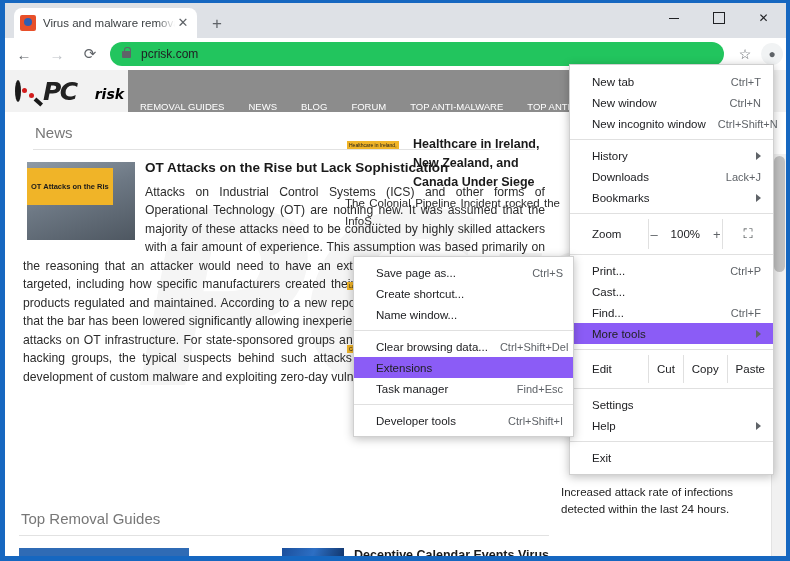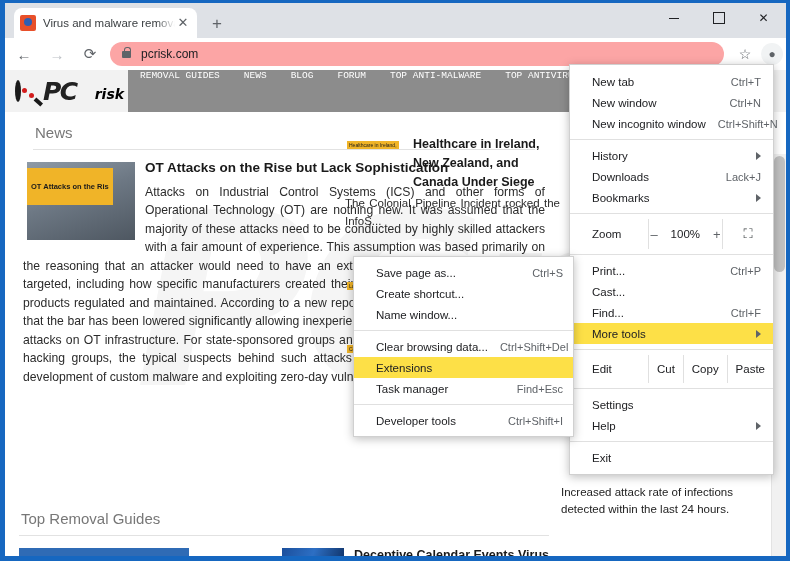--- a/index.html
+++ b/index.html
@@ -86,21 +86,21 @@
   .navbtn {
     width: 28px; height: 28px; margin-left: 5px;
     display: flex; align-items: center; justify-content: center;
     font-size: 15px; color: #5f6368;
     border-radius: 50%; cursor: pointer;
   }
   .navbtn.fwd { color: #bdc1c6; }
   .omnibox {
     flex: 1 1 auto; height: 24px;
     margin: 0 8px 0 6px;
-    background: #fca5a5;
+    background: #22c55e;
     border-radius: 12px;
     display: flex; align-items: center;
     padding: 0 12px;
     cursor: text;
   }
   .lock {
     width: 9px; height: 7px;
     background: #5f6368;
     border-radius: 1px;
     position: relative;
@@ -181,23 +181,22 @@
     font-family: "DejaVu Sans", sans-serif;
     font-size: 14px; font-weight: bold; font-style: italic;
     color: #000000;
     align-self: flex-end;
     margin-bottom: 6px; margin-left: -2px;
   }
   .site-nav {
     position: absolute; left: 123px; top: 0;
     width: 540px; height: 42px;
     background: #8c8c8c;
-    display: flex; align-items: flex-start;
+    display: flex; align-items: flex-end;
     overflow: hidden;
-    font-family: Liberation Mono, monospace;
   }
   .nav-item {
     font-size: 9.5px; color: #fff;
     padding: 0 12px;
     white-space: nowrap;
     cursor: pointer;
   }
 
   
   .content {
@@ -404,21 +403,21 @@
     box-shadow: 0 2px 9px rgba(0,0,0,0.26);
     padding: 6px 0;
     font-size: 11.5px; color: #202124;
     z-index: 50;
   }
   .mi {
     height: 21px; display: flex; align-items: center;
     padding: 0 12px 0 22px;
     cursor: pointer;
   }
-  .mi.sel { background: #fde047; }
+  .mi.sel { background: #8b5cf6; }
   .mi .lbl { flex: 1 1 auto; white-space: nowrap; }
   .mi .acc { color: #5f6368; font-size: 11px; margin-left: 12px; white-space: nowrap; }
   .mi .caret {
     width: 0; height: 0; margin-left: 8px;
     border-top: 4px solid transparent;
     border-bottom: 4px solid transparent;
     border-left: 5px solid #5f6368;
   }
   .msep { height: 1px; background: #e0e0e0; margin: 5px 0; }
   .mrow {

